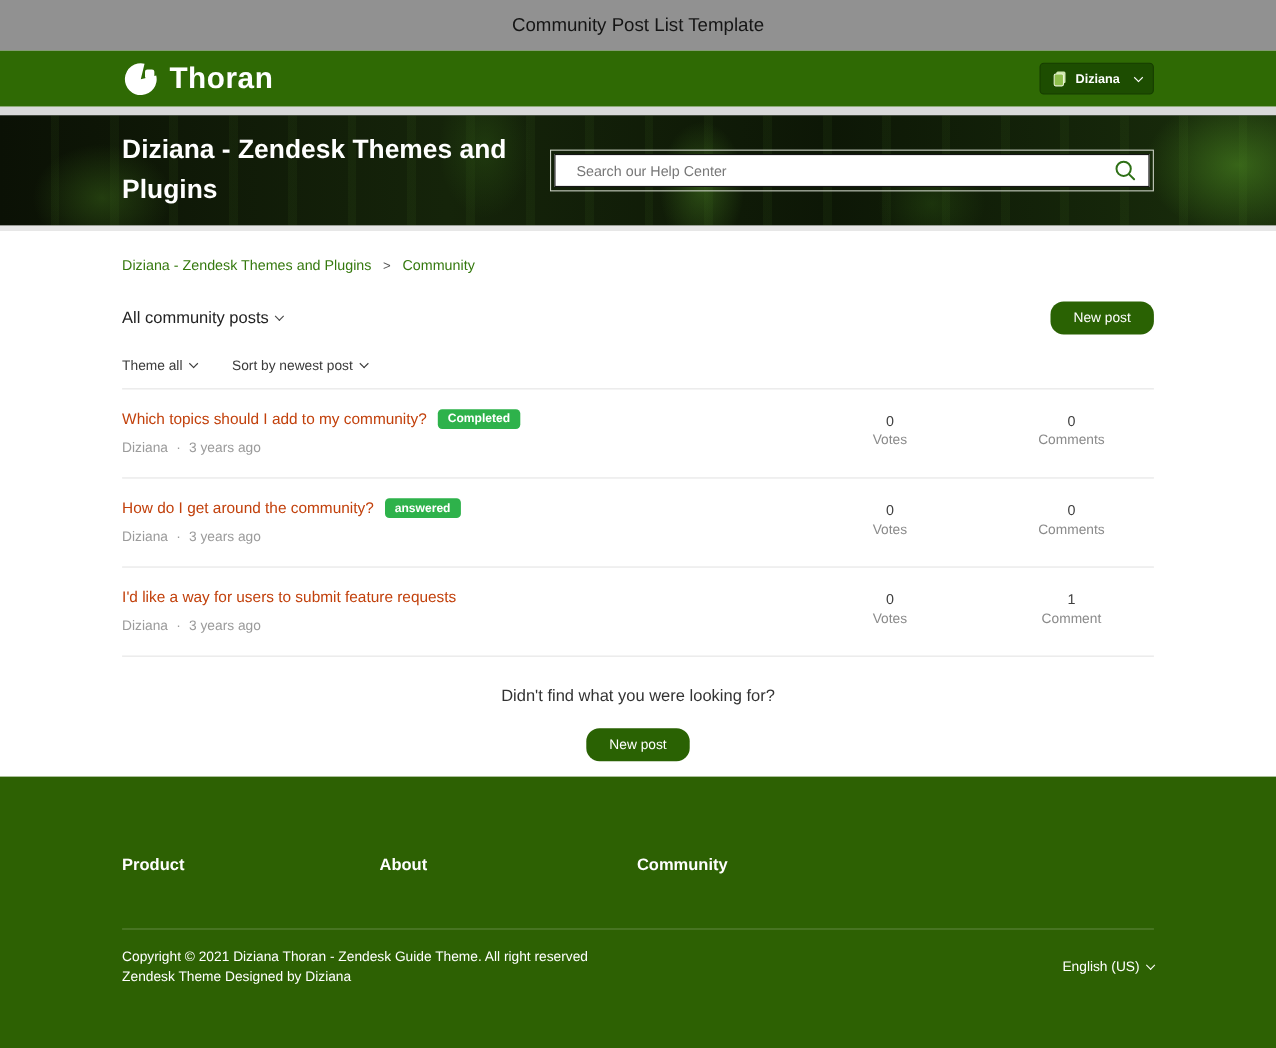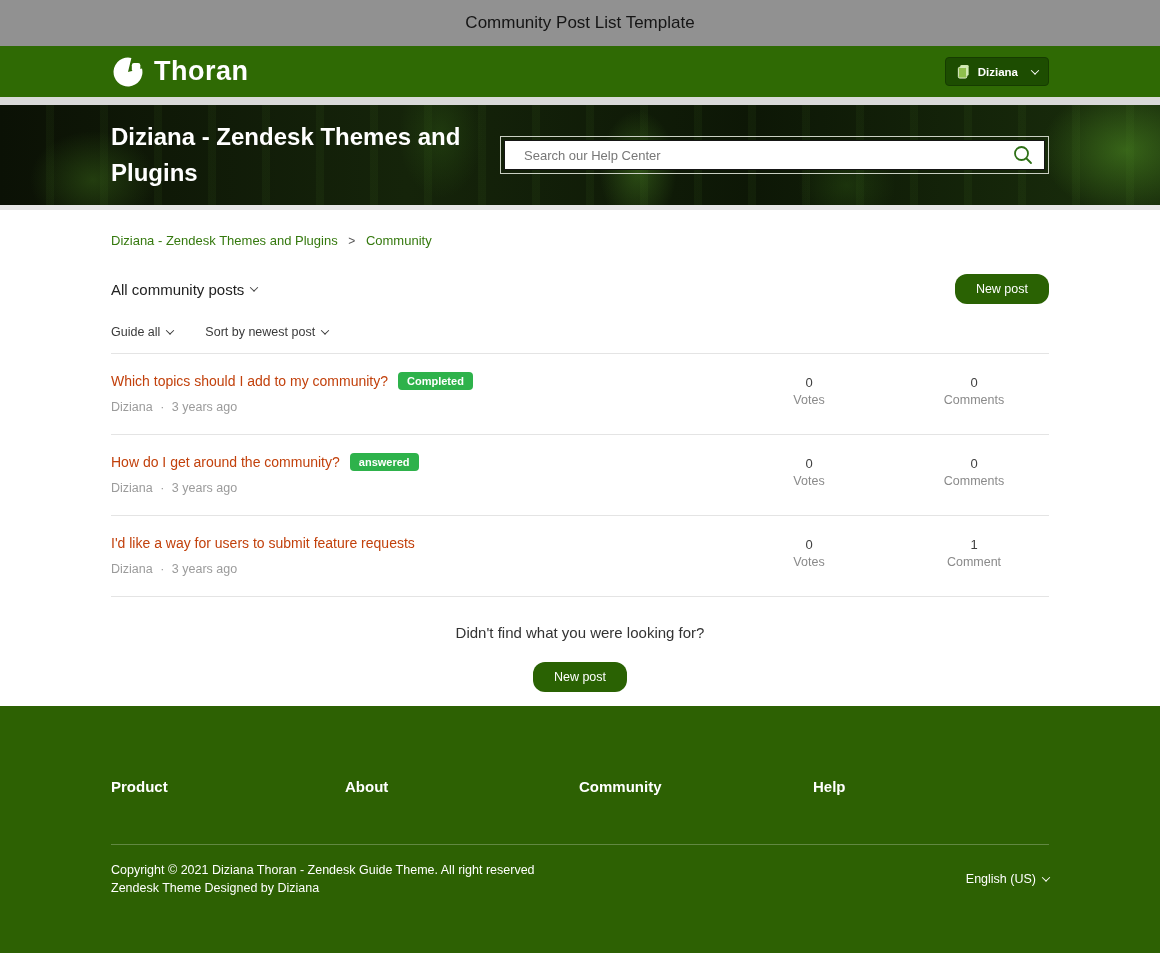--- a/index.html
+++ b/index.html
@@ -171,21 +171,21 @@
     <div class="toolbar">
       <span class="filter-toggle">
         <span>All community posts</span>
         <span class="chev" style="color:#444;"></span>
       </span>
       <button class="btn-green">New post</button>
     </div>
 
     <div class="filters">
       <span class="filter-item">
-        <span>Guide all</span>
+        <span>Theme all</span>
         <span class="chev"></span>
       </span>
       <span class="filter-item">
         <span>Sort by newest post</span>
         <span class="chev"></span>
       </span>
     </div>
 
     <div class="posts">
 
@@ -306,35 +306,20 @@
               <div class="footer-link"></div>
 
               <div class="footer-link"></div>
 
               <div class="footer-link"></div>
 
               <div class="footer-link"></div>
             </div>
         </div>
 
-        <div class="footer-col">
-          <div class="footer-heading">Help</div>
-          <div class="footer-links">
-
-              <div class="footer-link"></div>
-
-              <div class="footer-link"></div>
-
-              <div class="footer-link"></div>
-
-              <div class="footer-link"></div>
-
-              <div class="footer-link"></div>
-            </div>
-        </div>
       </div>
     <hr class="footer-divider">
     <div class="footer-bottom">
       <div class="copyright">
         <div>Copyright © 2021 Diziana Thoran - Zendesk Guide Theme. All right reserved</div>
         <div>Zendesk Theme Designed by Diziana</div>
       </div>
       <span class="lang">
         <span>English (US)</span>
         <span class="chev"></span>

